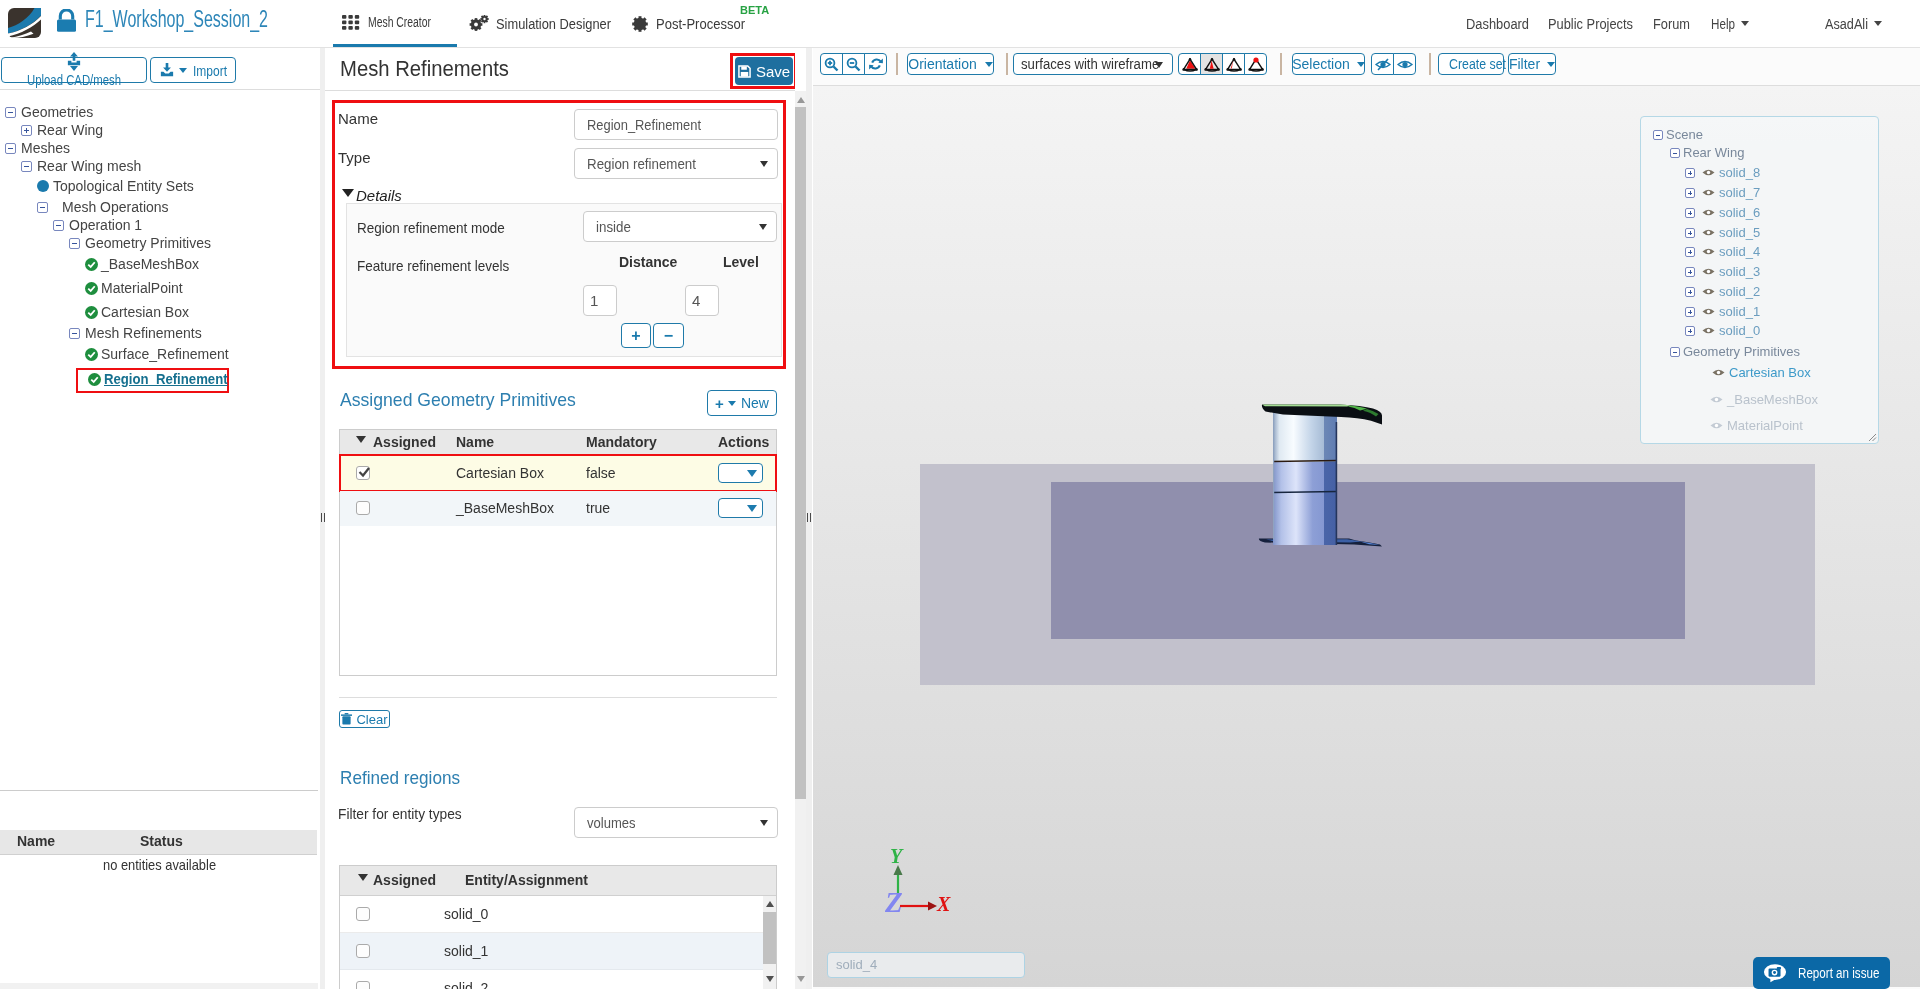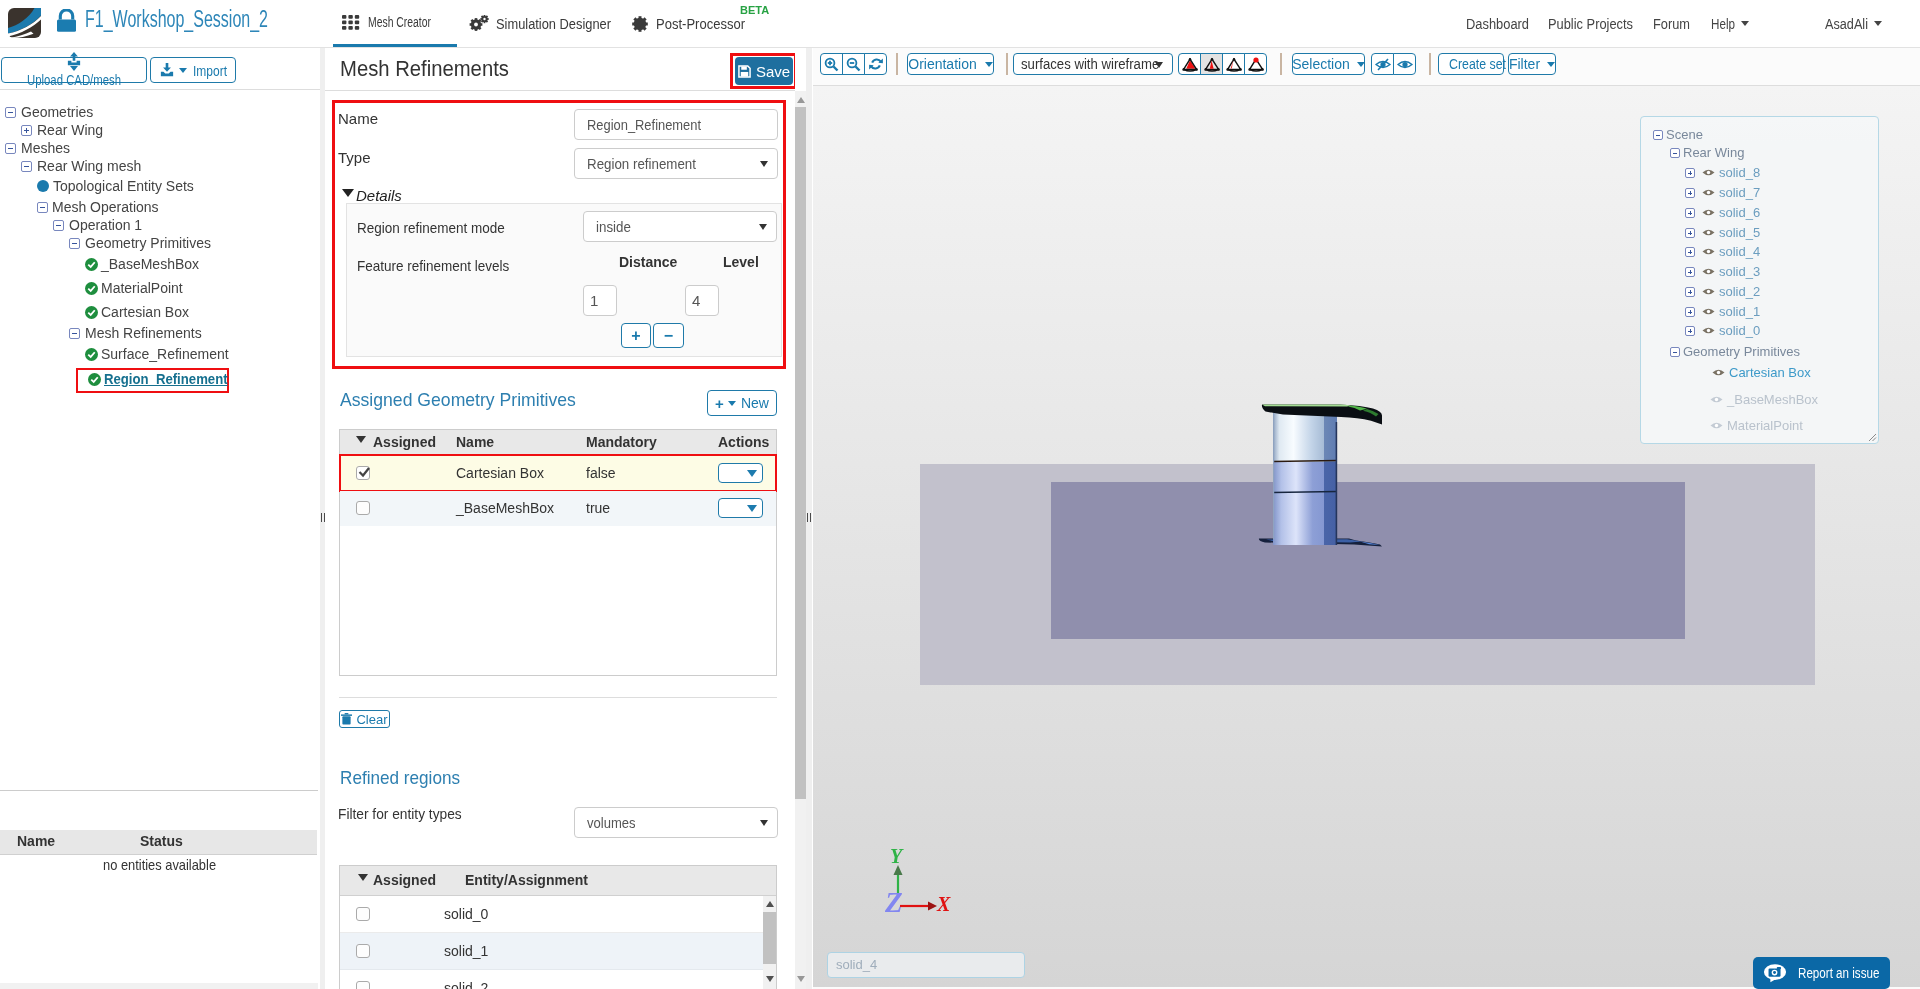--- a/index.html
+++ b/index.html
@@ -221,21 +221,21 @@
           <span style="margin-left:1px;">Rear Wing mesh</span>
         </div>
     <div class="trow" style="left:37px;top:87px;">
           <svg width="12" height="12" viewBox="0 0 12 12" style="margin-right:4px;">
             <circle cx="6" cy="6" r="6" fill="#1a7aad"></circle>
           </svg>
           <span>Topological Entity Sets</span>
         </div>
     <div class="trow" style="left:37px;top:108px;">
           <span class="eicon"></span>
-          <span style="margin-left:0;text-align:right;">Mesh Operations</span>
+          <span style="margin-left:10px;text-align:right;">Mesh Operations</span>
         </div>
     <div class="trow" style="left:53px;top:126px;">
           <span class="eicon"></span>
           <span style="margin-left:1px;">Operation 1</span>
         </div>
     <div class="trow" style="left:69px;top:144px;">
           <span class="eicon"></span>
           <span style="margin-left:1px;">Geometry Primitives</span>
         </div>
     <div class="trow" style="left:85px;top:165px;">

